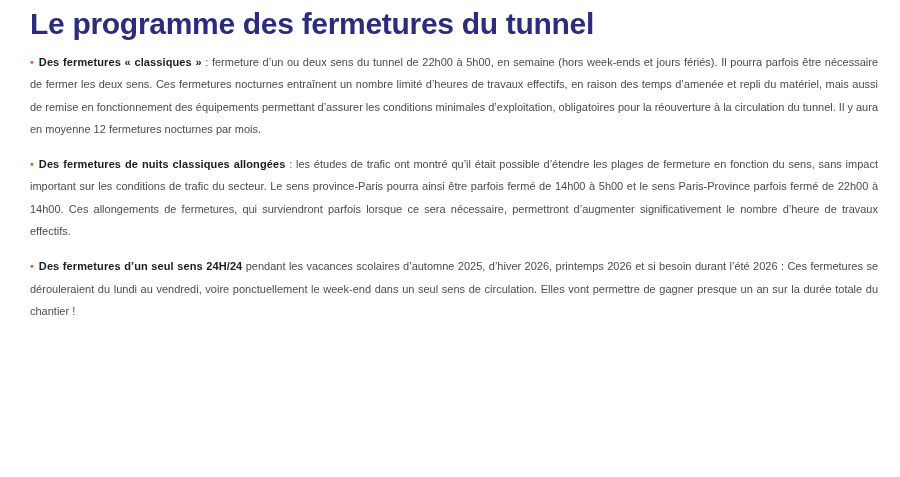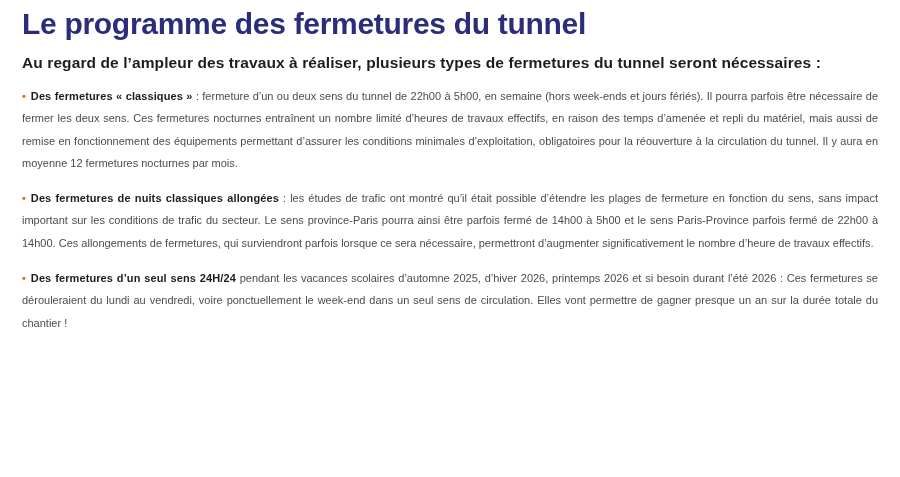--- a/index.html
+++ b/index.html
@@ -6,21 +6,21 @@
     margin: 0;
     padding: 0;
     background: #ffffff;
   }
   .page {
     position: relative;
     width: 900px;
     height: 477px;
     box-sizing: border-box;
     background: #ffffff;
-    padding: 6px 22px 0 22px;
+    padding: 6px 22px 0 30px;
     font-family: "Liberation Sans", sans-serif;
     overflow: hidden;
   }
   .doc-title {
     margin: 0 0 9px 0;
     font-size: 30px;
     line-height: 36px;
     font-weight: bold;
     letter-spacing: -0.3px;
     color: #2b2c7c;
@@ -55,21 +55,20 @@
     color: #4c4c4c;
   }
 </style>
 </head>
 <body>
 
 <div class="page">
 
   <h1 class="doc-title">Le programme des fermetures du tunnel</h1>
 
-  <p class="doc-intro">Au regard de l’ampleur des travaux à réaliser, plusieurs types de fermetures du tunnel seront nécessaires&nbsp;:</p>
 
   <p class="bullet-para">
     <span class="bullet-dot">•</span><span class="bullet-heading">Des fermetures «&nbsp;classiques&nbsp;»</span><span class="bullet-body"> : fermeture d’un ou deux sens du tunnel de 22h00 à 5h00, en semaine (hors week-ends et jours fériés). Il pourra parfois être nécessaire de fermer les deux sens. Ces fermetures nocturnes entraînent un nombre limité d’heures de travaux effectifs, en raison des temps d’amenée et repli du matériel, mais aussi de remise en fonctionnement des équipements permettant d’assurer les conditions minimales d’exploitation, obligatoires pour la réouverture à la circulation du tunnel. Il y aura en moyenne 12 fermetures nocturnes par mois.</span>
   </p>
 
   <p class="bullet-para">
     <span class="bullet-dot">•</span><span class="bullet-heading">Des fermetures de nuits classiques allongées</span><span class="bullet-body"> : les études de trafic ont montré qu’il était possible d’étendre les plages de fermeture en fonction du sens, sans impact important sur les conditions de trafic du secteur. Le sens province-Paris pourra ainsi être parfois fermé de 14h00 à 5h00 et le sens Paris-Province parfois fermé de 22h00 à 14h00. Ces allongements de fermetures, qui surviendront parfois lorsque ce sera nécessaire, permettront d’augmenter significativement le nombre d’heure de travaux effectifs.</span>
   </p>
 
   <p class="bullet-para">

